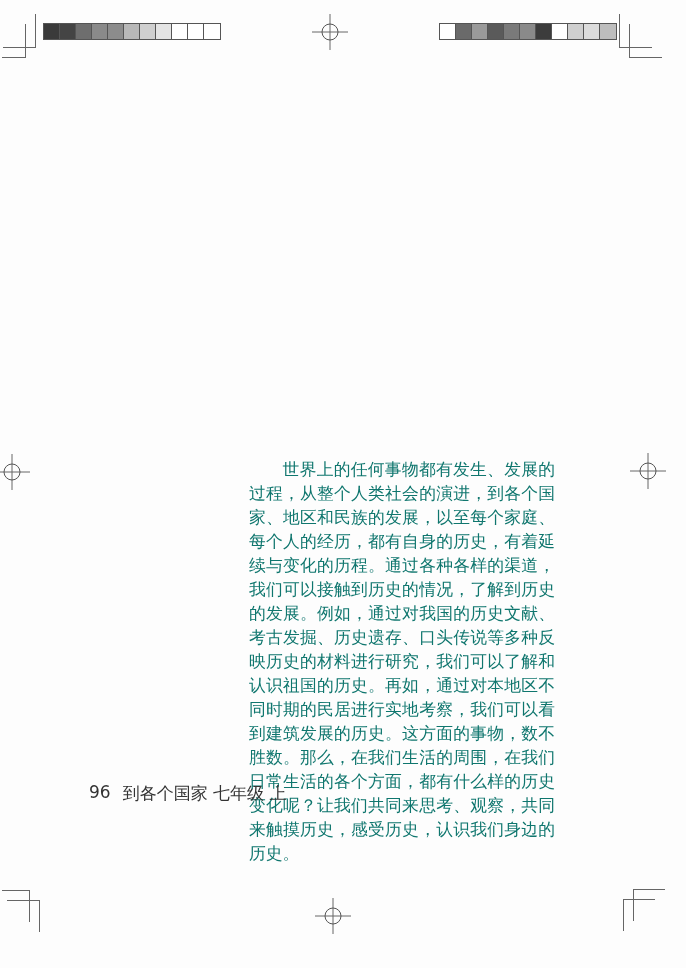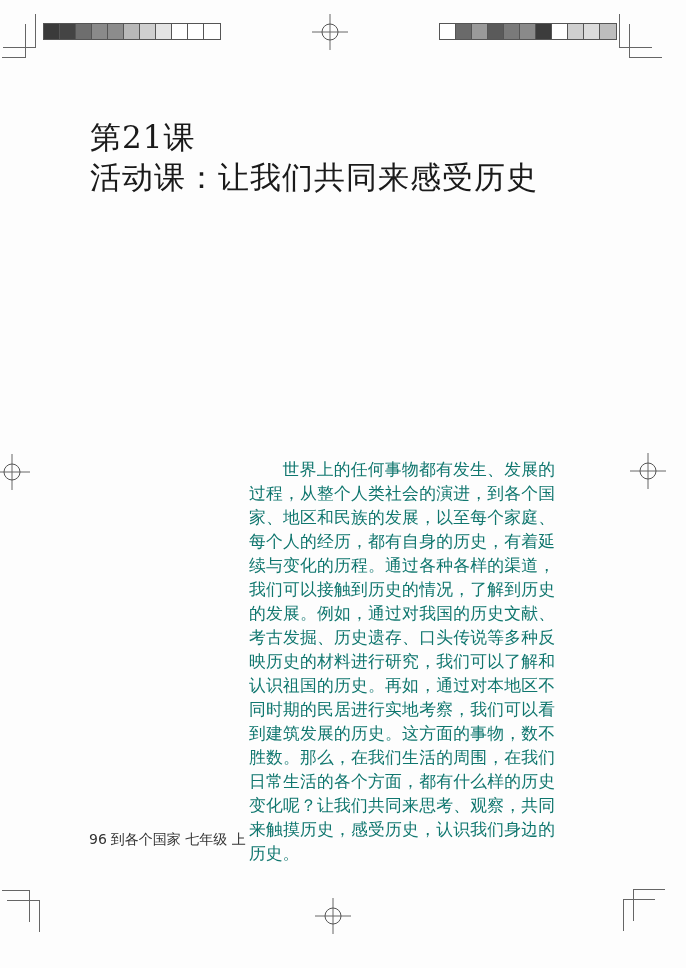--- a/index.html
+++ b/index.html
@@ -83,25 +83,25 @@
       line-height: 24px;
       text-indent: 2em;
       text-align: justify;
       color: #0f766e;
       font-family: "DejaVu Sans", "Liberation Sans", sans-serif;
     }
 
     
     .footer {
       position: absolute;
-      left: 89px; top: 831px;
-      font-size: 14px;
+      left: 89px; top: 782px;
+      font-size: 17px;
       color: #333;
       font-family: "DejaVu Sans", "Liberation Sans", sans-serif;
-      display: flex; gap: 4px;
+      display: flex; gap: 12px;
     }
   </style>
 </head>
 <body>
 
 <div class="page">
 
   <div class="cal-bar cal-left">
       <div class="cell" style="background: rgb(58, 58, 58);"></div>
       <div class="cell" style="background: rgb(68, 68, 68);"></div>
@@ -171,22 +171,20 @@
       </svg>
   </div>
   <div class="reg" style="left:315px;top:898px;">
     <svg viewBox="0 0 36 36">
         <line x1="0" y1="18" x2="36" y2="18" stroke="#666" stroke-width="1"></line>
         <line x1="18" y1="0" x2="18" y2="36" stroke="#666" stroke-width="1"></line>
         <circle cx="18" cy="18" r="8" fill="none" stroke="#555" stroke-width="1"></circle>
       </svg>
   </div>
 
-  <div class="lesson-no">第21课</div>
-  <div class="lesson-title">活动课：让我们共同来感受历史</div>
 
 
   <p class="body-text">世界上的任何事物都有发生、发展的过程，从整个人类社会的演进，到各个国家、地区和民族的发展，以至每个家庭、每个人的经历，都有自身的历史，有着延续与变化的历程。通过各种各样的渠道，我们可以接触到历史的情况，了解到历史的发展。例如，通过对我国的历史文献、考古发掘、历史遗存、口头传说等多种反映历史的材料进行研究，我们可以了解和认识祖国的历史。再如，通过对本地区不同时期的民居进行实地考察，我们可以看到建筑发展的历史。这方面的事物，数不胜数。那么，在我们生活的周围，在我们日常生活的各个方面，都有什么样的历史变化呢？让我们共同来思考、观察，共同来触摸历史，感受历史，认识我们身边的历史。</p>
 
   <div class="footer">
     <span>96</span>
     <span>到各个国家 七年级 上</span>
   </div>
 </div>
 

